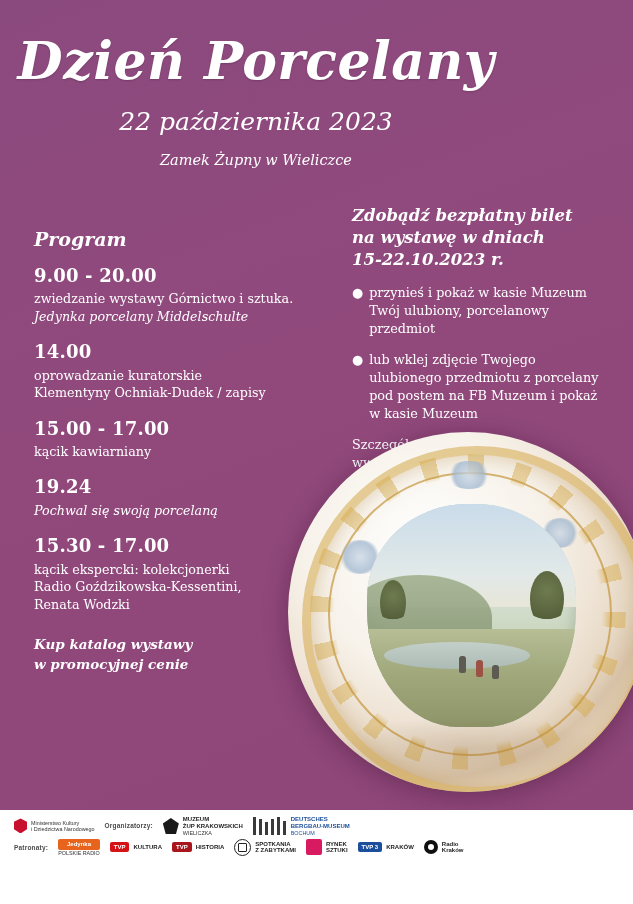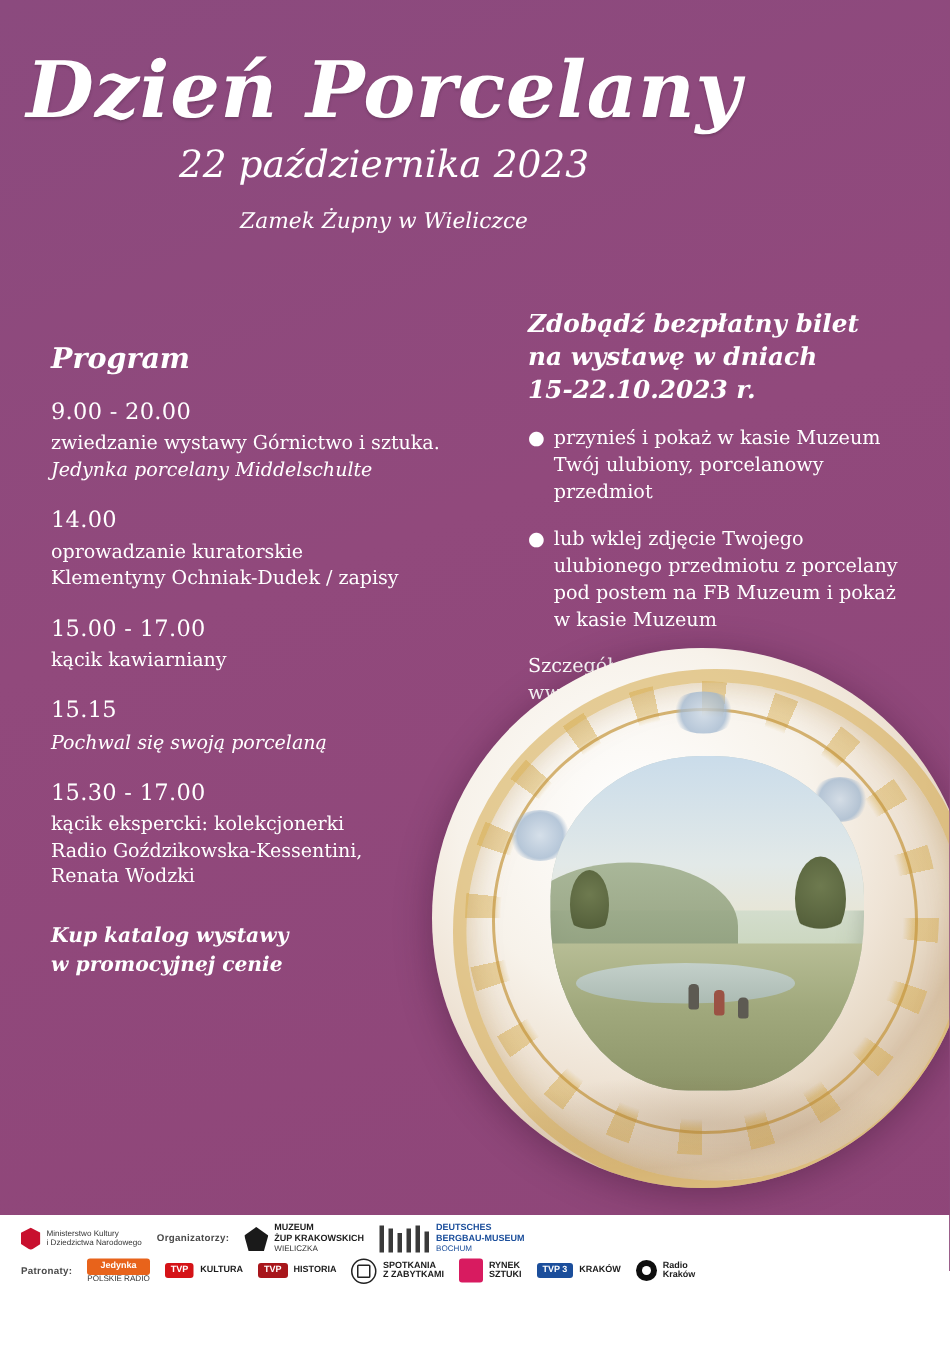--- a/index.html
+++ b/index.html
@@ -26,21 +26,21 @@
     font-family:"DejaVu Serif", serif;
     font-size:52px;
     font-weight:700;
     font-style:italic;
     letter-spacing:0.5px;
     line-height:1.05;
     color:#ffffff;
     text-shadow:0 1px 2px rgba(0,0,0,.18);
   }
   .subtitle{
-    margin-top:6px;
+    margin-top:18px;
     font-family:"DejaVu Serif", serif;
     font-size:25px;
     font-style:italic;
     color:#ffffff;
   }
   .venue{
     margin-top:16px;
     font-family:"DejaVu Serif", serif;
     font-size:14.5px;
     font-style:italic;
@@ -58,22 +58,22 @@
   .program-head{
     font-family:"DejaVu Serif", serif;
     font-size:19px;
     font-weight:700;
     font-style:italic;
     margin-bottom:14px;
   }
   .slot{margin-bottom:15px;}
   .slot .time{
     font-family:"DejaVu Serif", serif;
-    font-size:15px;
-    font-weight:400;
+    font-size:18px;
+    font-weight:700;
     letter-spacing:.2px;
     line-height:1.35;
   }
   .slot .desc{
     font-family:"DejaVu Serif", serif;
     font-size:12.7px;
     line-height:1.38;
     margin-top:2px;
   }
   .slot .desc .it{font-style:italic;}
@@ -307,21 +307,21 @@
     </div>
 
     <div class="slot">
       <div class="time">15.00 - 17.00</div>
       <div class="desc">
         <div>kącik kawiarniany</div>
       </div>
     </div>
 
     <div class="slot">
-      <div class="time">15.15</div>
+      <div class="time">19.24</div>
       <div class="desc">
         <div class="it">Pochwal się swoją porcelaną</div>
       </div>
     </div>
 
     <div class="slot">
       <div class="time">15.30 - 17.00</div>
       <div class="desc">
         <div>kącik ekspercki: kolekcjonerki</div>
         <div>Radio Goździkowska-Kessentini,</div>

